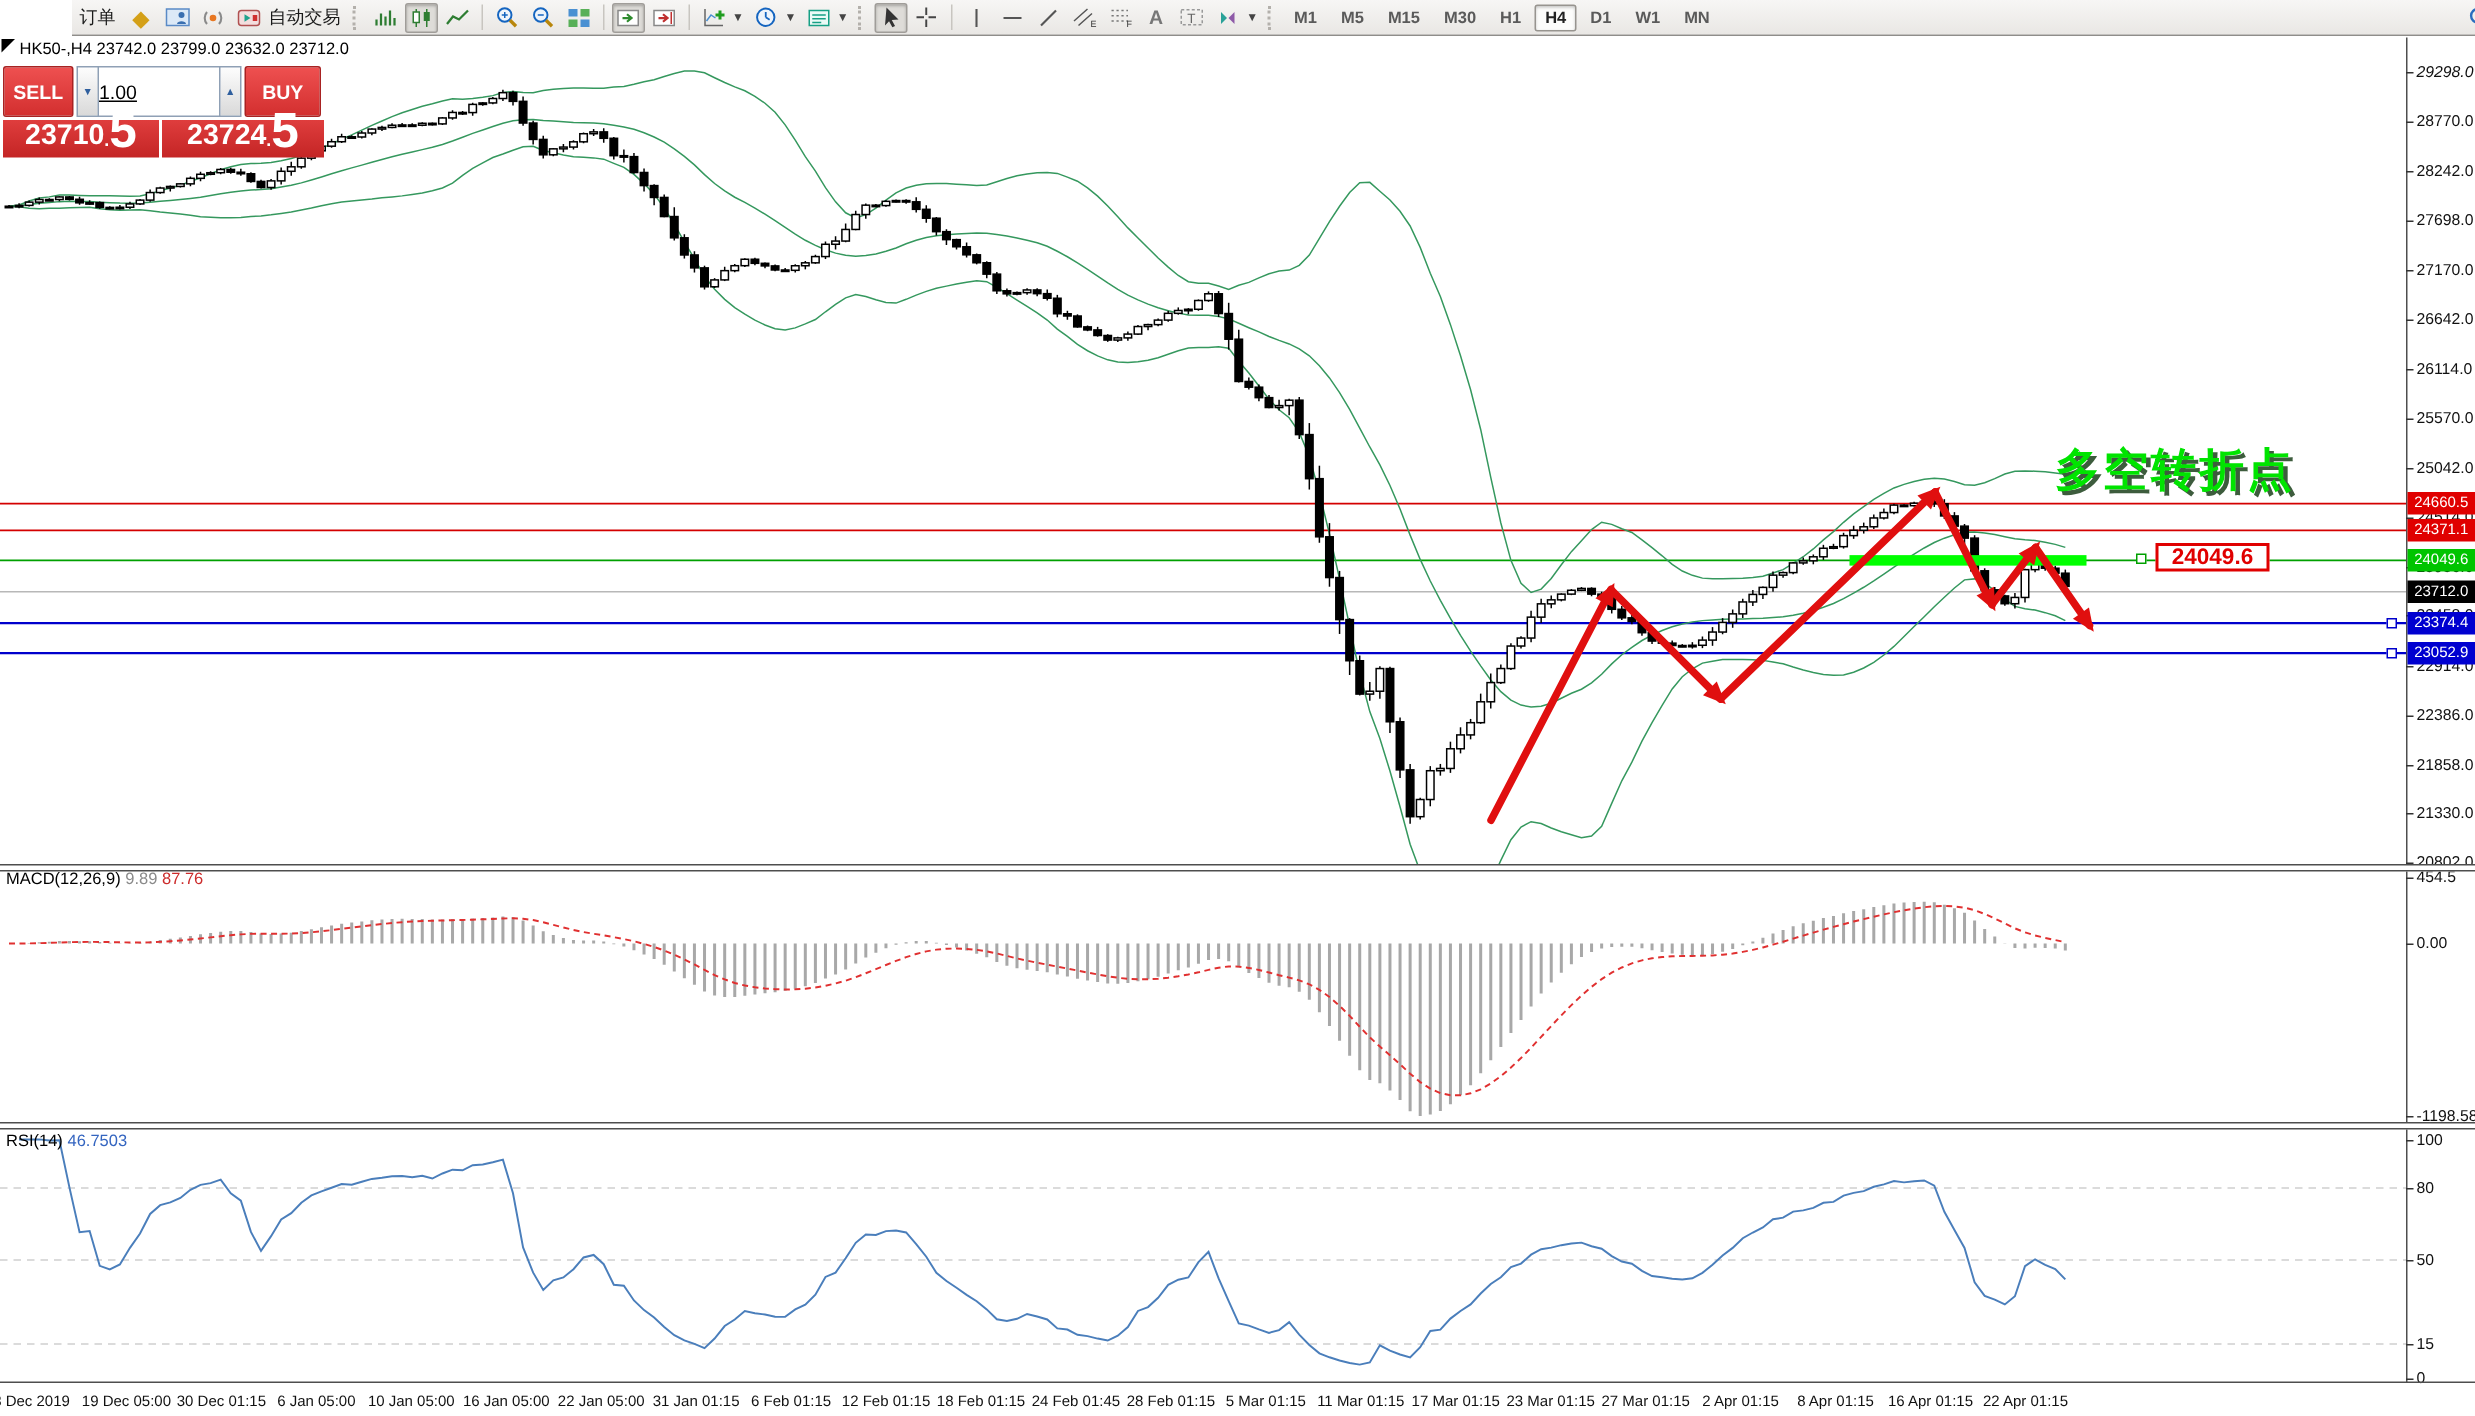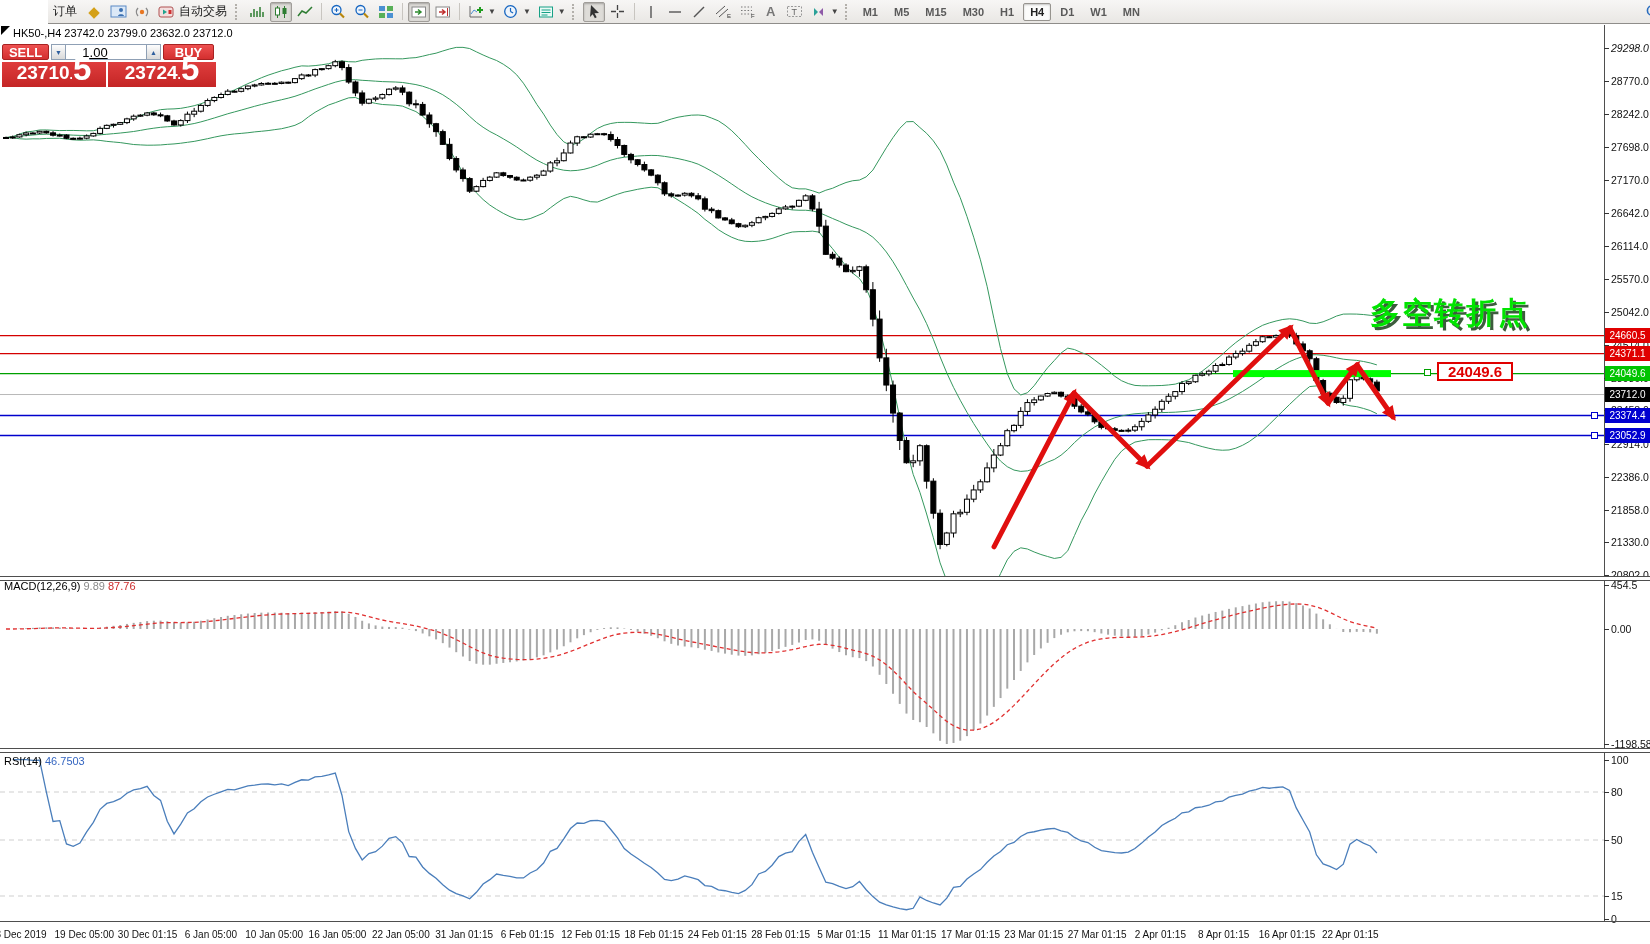--- a/index.html
+++ b/index.html
@@ -55,29 +55,29 @@
 
   .callout { position:absolute; left:1437px; top:362px; width:76px; height:19px; z-index:5;
     border:2px solid #e00000; background:#fff; color:#e00000; font-size:15px; font-weight:bold;
     text-align:center; line-height:15px; }
   .handle { position:absolute; width:7px; height:7px; background:#fff; z-index:5; }
   .handle.green { border:1px solid #00a000; }
   .handle.blue  { border:1px solid #0000cc; }
 
   
   .trade-panel { position:absolute; left:2px; top:44px; width:214px; z-index:6; }
-  .tp-row1 { display:flex; gap:2px; height:16px; }
+  .tp-row1 { display:flex; gap:2px; height:34px; }
   .tp-btn { background:linear-gradient(#ee5050,#d32f2f); border:1px solid #a82222; border-radius:2px;
     color:#fff; font-size:13px; font-weight:bold; display:flex; align-items:center; justify-content:center; }
   .tp-sell-btn { width:47px; } .tp-buy-btn { width:51px; }
   .vol-group { display:flex; width:110px; }
   .spin { width:15px; background:linear-gradient(#fdfdfd,#d9d9d9); border:1px solid #8fa0b5;
     color:#2f5f9e; font-size:7px; display:flex; align-items:center; justify-content:center; }
   .vol-input { width:80px; border:1px solid #8fa0b5; border-left:none; border-right:none;
-    font-size:13px; text-align:center; padding-right:22px; color:#000;
+    font-size:13px; text-align:left; padding-right:22px; color:#000;
     font-family:"Liberation Sans",sans-serif;text-decoration:underline; }
   .tp-row2 { display:flex; gap:2px; margin-top:2px; height:25px; }
   .tp-price { background:linear-gradient(#df3d3d,#c42525); color:#fff; display:flex;
     align-items:flex-end; justify-content:center; padding-bottom:3px; }
   .tp-price-sell { width:104px; } .tp-price-buy { width:108px; }
   .p-main { font-size:19px; font-weight:bold; line-height:22px; }
   .p-dot { font-size:12px; font-weight:bold; line-height:18px; }
   .p-big { font-size:33px; font-weight:bold; line-height:30px; }
 </style>
 </head>
@@ -1054,21 +1054,21 @@
 <div class="date-label" style="left: 84.3px;">19 Dec 05:00</div>
 <div class="date-label" style="left: 147.6px;">30 Dec 01:15</div>
 <div class="date-label" style="left: 210.9px;">6 Jan 05:00</div>
 <div class="date-label" style="left: 274.2px;">10 Jan 05:00</div>
 <div class="date-label" style="left: 337.5px;">16 Jan 05:00</div>
 <div class="date-label" style="left: 400.8px;">22 Jan 05:00</div>
 <div class="date-label" style="left: 464.1px;">31 Jan 01:15</div>
 <div class="date-label" style="left: 527.4px;">6 Feb 01:15</div>
 <div class="date-label" style="left: 590.7px;">12 Feb 01:15</div>
 <div class="date-label" style="left: 654px;">18 Feb 01:15</div>
-<div class="date-label" style="left: 717.3px;">24 Feb 01:15</div>
+<div class="date-label" style="left: 717.3px;">24 Feb 01:45</div>
 <div class="date-label" style="left: 780.6px;">28 Feb 01:15</div>
 <div class="date-label" style="left: 843.9px;">5 Mar 01:15</div>
 <div class="date-label" style="left: 907.2px;">11 Mar 01:15</div>
 <div class="date-label" style="left: 970.5px;">17 Mar 01:15</div>
 <div class="date-label" style="left: 1033.8px;">23 Mar 01:15</div>
 <div class="date-label" style="left: 1097.1px;">27 Mar 01:15</div>
 <div class="date-label" style="left: 1160.4px;">2 Apr 01:15</div>
 <div class="date-label" style="left: 1223.7px;">8 Apr 01:15</div>
 <div class="date-label" style="left: 1287px;">16 Apr 01:15</div>
 <div class="date-label" style="left: 1350.3px;">22 Apr 01:15</div>

